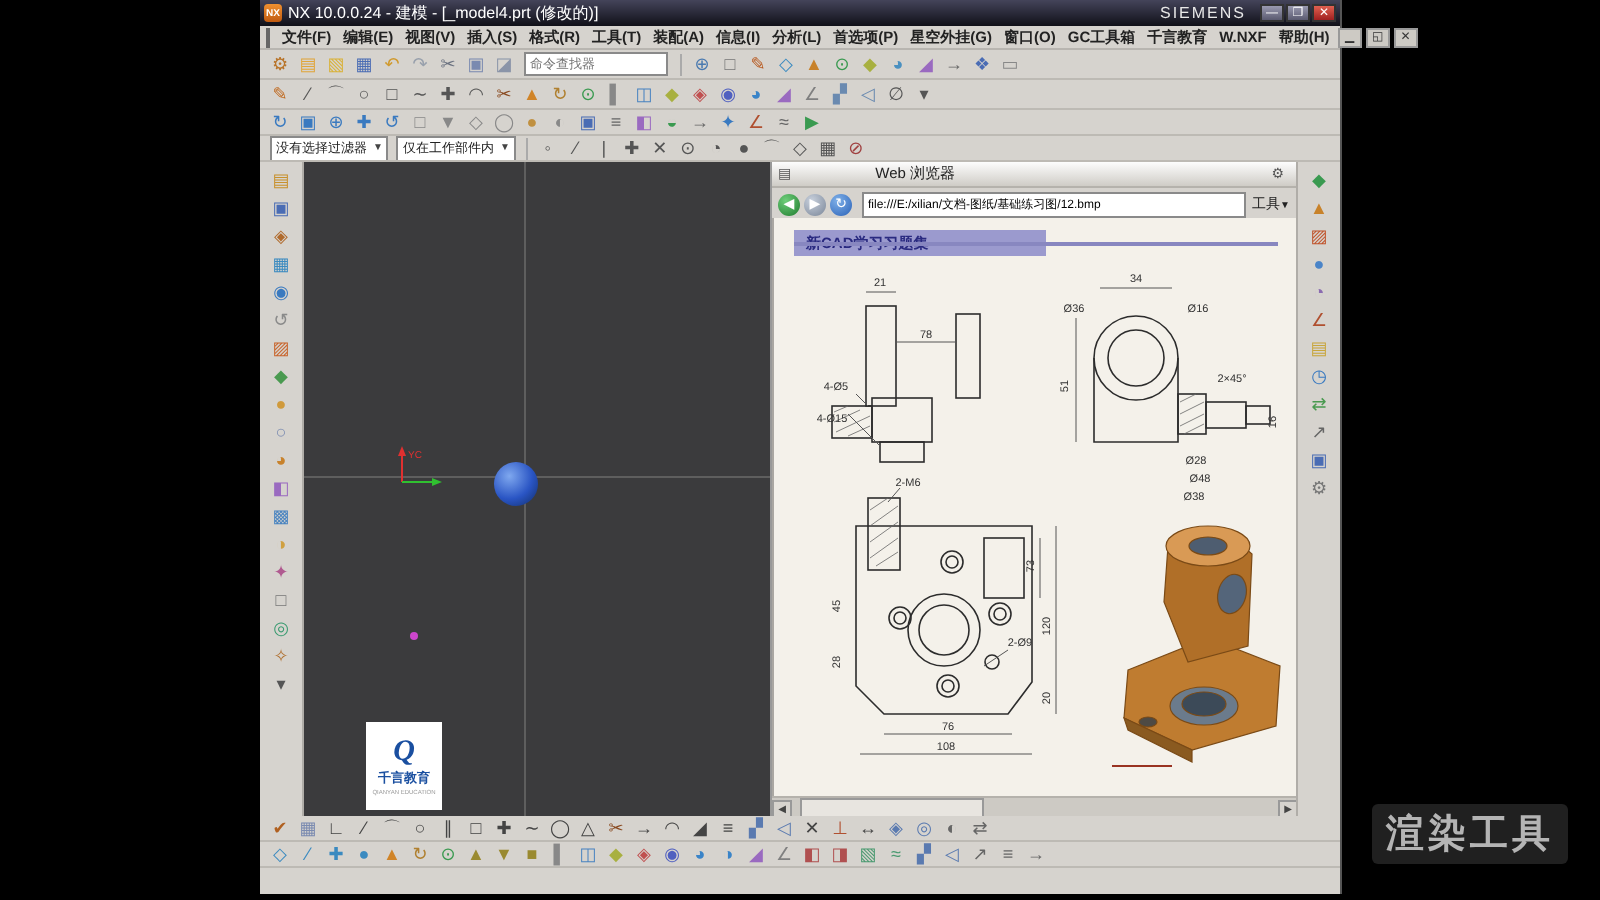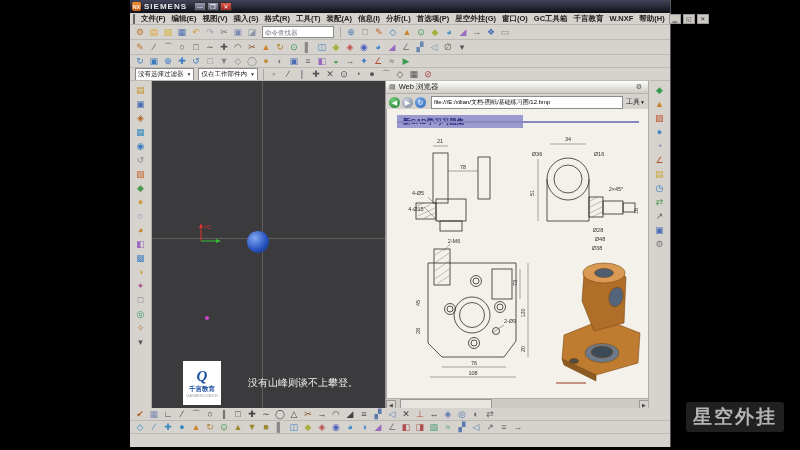--- a/index.html
+++ b/index.html
@@ -7,21 +7,21 @@
        font-family:"Liberation Sans",sans-serif;-webkit-font-smoothing:antialiased;}
   #nx-window{position:absolute;left:130px;top:0;width:540px;height:447px;background:#d6d3ce;
              border-right:1px solid #555;}
   
   .titlebar{position:absolute;left:0;top:0;width:100%;height:13px;
             background:linear-gradient(#44445a,#101018);display:flex;align-items:center;
             color:#fff;font-size:8px;padding:0 2px;box-sizing:border-box;}
   .nxlogo{width:9px;height:9px;background:linear-gradient(#f09030,#c05a10);border-radius:2px;
           color:#fff;font-size:5px;font-weight:bold;display:flex;align-items:center;justify-content:center;margin-right:3px;}
   .titletext{flex:1;white-space:nowrap;overflow:hidden;}
-  .brand{font-weight:bold;letter-spacing:1px;font-size:8px;margin-right:6px;color:#e8e8e8;}
+  .brand{font-weight:normal;letter-spacing:1px;font-size:8px;margin-right:6px;color:#e8e8e8;}
   .winbtn{width:12px;height:9px;margin-left:1px;font-size:6px;line-height:9px;text-align:center;
           background:linear-gradient(#9a9ab0,#5a5a70);color:#fff;border:1px solid #333;box-sizing:border-box;}
   .winbtn.close{background:linear-gradient(#e06050,#a02020);}
   
   .menubar{position:absolute;left:0;top:13px;width:100%;height:12px;background:#d6d3ce;
            display:flex;align-items:center;font-size:7.5px;color:#222;padding:0 3px;box-sizing:border-box;
            border-bottom:1px solid #b8b5b0;}
   .childicon{width:8px;height:8px;background:linear-gradient(#f0a040,#3a6ac0);border:1px solid #666;margin-right:3px;}
   .menubar .menu-item{padding:0 3px;white-space:nowrap;cursor:default;font-weight:bold;}
   .menubar .spacer{flex:1;}
@@ -60,21 +60,21 @@
              display:flex;flex-direction:column;align-items:center;justify-content:center;}
   #logo-card .mark{font-family:"Liberation Serif",serif;font-style:italic;font-weight:bold;font-size:15px;color:#1a4fa0;line-height:15px;}
   #logo-card .nm{font-size:6.5px;font-weight:bold;color:#1a4fa0;margin-top:1px;}
   #logo-card .sub{font-size:3px;color:#999;}
   .quote{position:absolute;color:#ececec;font-size:10px;font-family:"DejaVu Serif",serif;white-space:nowrap;}
   #quote1{left:74px;top:280px;}
   #quote2{left:96px;top:295px;}
   
   #panel{position:absolute;left:255px;top:0;width:263px;height:327px;background:#d6d3ce;border-left:1px solid #999;box-sizing:border-box;}
   .phead{height:12px;background:linear-gradient(#fdfdfd,#cfccc6);display:flex;align-items:center;
-         font-size:7.5px;color:#222;padding:0 3px;border-bottom:1px solid #b5b2ac;}
+         font-size:7.5px;color:#222;padding:0 3px;border-bottom:1px solid #b5b2ac;gap:39px;}
   .phead .doc{font-size:7px;margin-right:3px;color:#555;}
   .phead .sp{flex:1;}
   .pnav{height:16px;display:flex;align-items:center;padding:0 3px;border-bottom:1px solid #b5b2ac;}
   .navbtn{width:11px;height:11px;border-radius:50%;color:#fff;font-size:7px;line-height:11px;text-align:center;margin-right:2px;flex:0 0 auto;}
   .nb-back{background:radial-gradient(circle at 35% 30%,#6fce7a,#1f7c2f);}
   .nb-fwd{background:radial-gradient(circle at 35% 30%,#c8d0dc,#7a8698);}
   .nb-ref{background:radial-gradient(circle at 35% 30%,#7fb0e8,#2a62b8);}
   .addr{flex:1;height:11px;font-size:6px;border:1px solid #8a8a8a;background:#fff;padding:0 2px;margin:0 3px;min-width:0;}
   .toolslbl{font-size:7px;color:#222;white-space:nowrap;}
   .toolslbl .arr{font-size:5px;}
@@ -98,20 +98,21 @@
              border-radius:3px;color:#b4b4b4;font-size:19px;font-weight:bold;letter-spacing:2px;}
   svg text{font-family:"Liberation Sans",sans-serif;}
 </style>
 </head>
 <body>
 
 <div id="nx-window">
 
   <div class="titlebar">
     <div class="nxlogo">NX</div>
+    <div class="titletext">NX 10.0.0.24 - 建模 - [_model4.prt (修改的)]</div>
     <div class="brand">SIEMENS</div>
     <div style="display:flex">
         <span class="winbtn">—</span>
         <span class="winbtn">❐</span>
         <span class="winbtn close" style="background: linear-gradient(rgb(224, 96, 80), rgb(160, 32, 32));">✕</span>
       </div>
   </div>
 
   <div class="menubar">
     <div class="childicon"></div>
@@ -285,21 +286,20 @@
         <polygon points="7,2 5,7 9,7" fill="#e03030"></polygon>
         <line x1="7" y1="20" x2="24" y2="20" stroke="#30c030" stroke-width="1"></line>
         <polygon points="27,20 22,18 22,22" fill="#30c030"></polygon>
         <text x="10" y="8" font-size="5" fill="#e03030">YC</text>
       </svg>
       <div id="logo-card">
         <div class="mark">Q</div>
         <div class="nm">千言教育</div>
         <div class="sub">QIANYAN EDUCATION</div>
       </div>
-      <div class="quote" id="quote2">没有山峰则谈不上攀登。</div>
     </div>
 
     <div id="panel">
       <div class="phead">
         <span class="doc">▤</span>
         <span>Web 浏览器</span>
         <span class="sp"></span>
         <span class="doc">⚙</span>
       </div>
       <div class="pnav">
@@ -503,13 +503,13 @@
         <span class="ticon" style="color: rgb(102, 102, 102);">≡</span>
         <span class="ticon" style="color: rgb(102, 102, 102);">→</span>
       </div>
   </div>
 
   <div class="statusbar">
     <span>该操作仅查看数据显示</span>
   </div>
 </div>
 
-<div id="watermark">星空外挂</div>
+<div id="watermark">渲染工具</div>
 
 </body></html>

